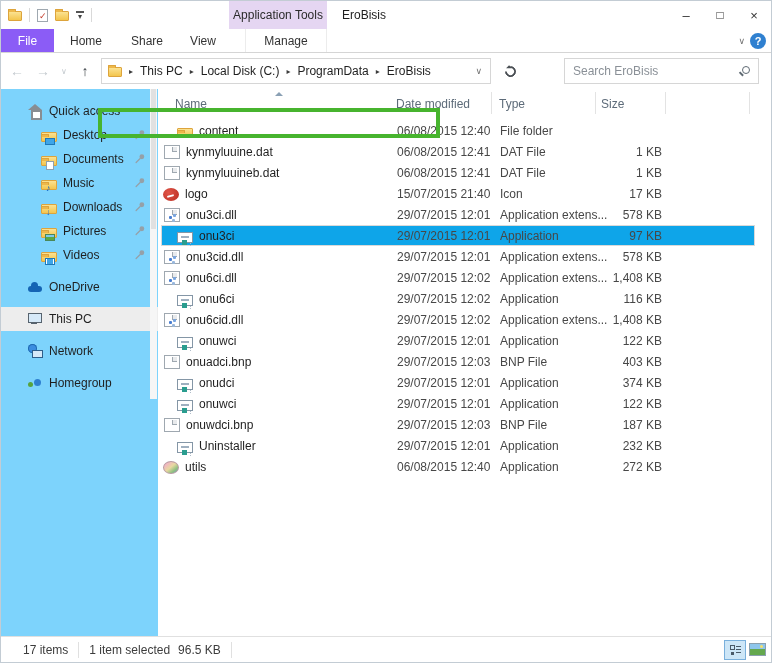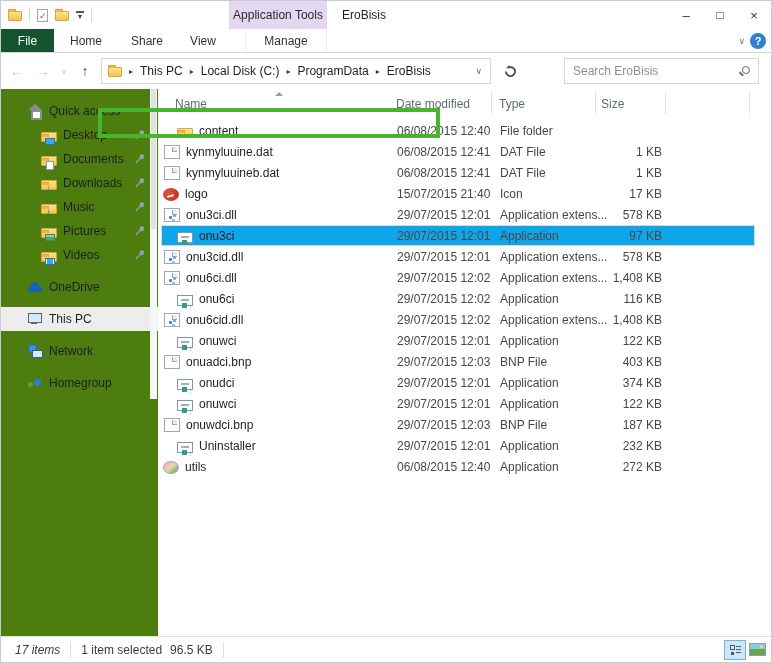--- a/index.html
+++ b/index.html
@@ -20,21 +20,21 @@
   .qat-chevron .gl { font-size:8px; }
   .contextual-tab { position:absolute; left:228px; top:0; width:98px; height:28px; background:#e5d6f2; display:flex; align-items:center; justify-content:center; color:#2b2b2b; }
   .window-title { position:absolute; left:341px; top:0; height:28px; display:flex; align-items:center; color:#1f1f1f; }
   .win-controls { position:absolute; right:0; top:0; height:28px; display:flex; }
   .win-btn { width:34px; height:28px; display:flex; align-items:center; justify-content:center; color:#333; font-size:13px; }
   .win-btn.max { font-size:12px; }
 
   
   .ribbon-tabs { position:absolute; top:28px; left:0; right:0; height:24px; background:#fff; border-bottom:1px solid #d5d5d5; display:flex; align-items:stretch; }
   .rtab { display:flex; align-items:center; justify-content:center; color:#333; }
-  .rtab.file { width:53px; background:#14532d; color:#fff; }
+  .rtab.file { width:53px; background:#8b5cf6; color:#fff; }
   .rtab.home { width:50px; margin-left:7px;text-align:right; }
   .rtab.share { width:48px; margin-left:12px; }
   .rtab.view { width:44px; margin-left:10px; }
   .rtab.manage { width:82px; margin-left:20px; border-left:1px solid #ececec; border-right:1px solid #ececec; }
   .ribbon-chevron { position:absolute; right:26px; top:0; height:24px; display:flex; align-items:center; color:#707070; font-size:9px; }
   .help-btn { position:absolute; right:5px; top:4px; width:16px; height:16px; border-radius:50%; background:#2f80d0; color:#fff; font-size:11px; font-weight:bold; display:flex; align-items:center; justify-content:center; }
 
   
   .navbar { position:absolute; top:52px; left:0; right:0; height:36px; background:#fff; }
   .nav-btn { position:absolute; top:0; height:36px; display:flex; align-items:center; justify-content:center; font-size:14px; }
@@ -52,21 +52,21 @@
   .refresh-btn { position:absolute; left:497px; top:5px; width:24px; height:26px; display:flex; align-items:center; justify-content:center; }
   .refresh-icon { width:11px; height:11px; border:2px solid #4a4f54; border-radius:50%; border-left-color:transparent; position:relative; transform:rotate(45deg); }
   .refresh-icon::after { content:""; position:absolute; left:-5px; top:-3px; border:3px solid transparent; border-bottom-color:#4a4f54; transform:rotate(-45deg); }
   .searchbox { position:absolute; left:563px; top:5px; width:195px; height:26px; border:1px solid #d6d6d6; background:#fff; display:flex; align-items:center; padding:0 8px; }
   .searchbox input { border:none; outline:none; flex:1; font-family:inherit; font-size:12px; color:#4d7c0f; background:transparent; }
   .searchbox input::placeholder { color:#8a9097; }
   .search-icon { width:8px; height:8px; border:1.5px solid #5f6a73; border-radius:50%; position:relative; margin-left:6px; margin-bottom:3px; }
   .search-icon::after { content:""; position:absolute; width:5px; height:1.5px; background:#5f6a73; left:-4px; bottom:-2px; transform:rotate(45deg); }
 
   
-  .sidebar { position:absolute; top:88px; left:0; width:157px; bottom:26px; background:#4d7c0f; padding-top:10px; overflow:hidden; }
+  .sidebar { position:absolute; top:88px; left:0; width:157px; bottom:26px; background:#7dd3fc; padding-top:10px; overflow:hidden; }
   .sb-item { height:24px; display:flex; align-items:center; padding-left:26px; }
   .sb-item.child { padding-left:40px; }
   .sb-item.sel { background:#ededed; }
   .sb-item.gap { margin-top:8px; }
   .sb-ic { width:16px; height:16px; position:relative; flex:0 0 16px; margin-right:6px; }
   .sb-label { white-space:nowrap; }
   .pin { margin-left:auto; margin-right:12px; width:12px; height:12px; flex:0 0 12px; }
   .pin circle { fill:#95a0a8; }
   .pin path { stroke:#95a0a8; stroke-width:1.6; fill:none; stroke-linecap:round; }
   .sb-scrollbar { position:absolute; top:88px; left:149px; width:7px; height:310px; background:#f6f6f6; }
@@ -117,21 +117,21 @@
   .fi-dll::after { content:""; position:absolute; left:4px; top:7px; width:3px; height:3px; background:#4a7ed0; border-radius:1px; box-shadow:4px -2px 0 #7aa6e0, 3px 3px 0 #9ab8dc; }
   .fi-app { width:14px; height:11px; margin-top:3px; border:1px solid #8496a6; background:#fff; }
   .fi-app::before { content:""; position:absolute; left:3px; top:3px; right:3px; height:2px; background:#9fb0c0; }
   .fi-app::after { content:""; position:absolute; left:4px; top:7px; width:5px; height:5px; background:#2a9d8f; box-shadow:6px 1px 0 -2px #b0bcc8, 6px 3px 0 -2px #b0bcc8; }
   .fi-logo { width:13px; height:13px; margin:1px 0 0 1px; border-radius:50%; background:radial-gradient(circle at 35% 35%, #e05548, #b92b20); }
   .fi-logo::after { content:""; position:absolute; left:4px; top:7px; width:7px; height:2px; background:#fff; border-radius:1px; transform:rotate(-15deg); }
   .fi-utils { width:13px; height:13px; margin:1px 0 0 1px; border-radius:50%; border:1px solid #b89aa0; background:linear-gradient(140deg,#f0b8c0 20%,#e8d8a0 48%,#90c080 75%,#6aa0c8 100%); }
 
   
   .statusbar { position:absolute; left:0; right:0; bottom:0; height:26px; background:#fff; border-top:1px solid #e0e0e0; display:flex; align-items:center; color:#3c3c3c; }
-  .sb-count { margin-left:14px;font-style:italic; }
+  .sb-count { margin-left:22px; }
   .status-sep { width:1px; height:16px; background:#e0e0e0; margin:0 10px; }
   .sb-selsize { margin-left:8px; }
   .view-btns { margin-left:auto; margin-right:5px; display:flex; align-items:center; gap:3px; }
   .view-details { width:22px; height:20px; border:1px solid #7ab0dc; background:#cde6f7; display:flex; align-items:center; justify-content:center; }
   .vd-inner { width:11px; height:11px; position:relative; }
   .vd-inner::before { content:""; position:absolute; left:0; top:1px; width:3px; height:3px; border:1px solid #4a5a68; box-shadow:0 6px 0 -1px #4a5a68; }
   .vd-inner::after { content:""; position:absolute; left:6px; top:2px; width:5px; height:1px; background:#4a5a68; box-shadow:0 3px 0 #4a5a68, 0 6px 0 #4a5a68; }
   .view-thumbs { width:17px; height:13px; border:1px solid #8aa0ae; background:linear-gradient(#8ec6ec 0 45%, #64a84e 45% 100%); position:relative; }
   .view-thumbs::after { content:""; position:absolute; right:2px; top:1px; width:3px; height:3px; border-radius:50%; background:#f5e06a; }
 </style>
@@ -238,31 +238,31 @@
   <div class="sb-item child">
     <span class="sb-ic ic-documents-folder"></span>
     <span class="sb-label">Documents</span>
     <svg class="pin" viewBox="0 0 16 16">
       <circle cx="10.5" cy="5" r="3.2"></circle>
       <path d="M8.2 7.3 L2.8 12.7"></path>
     </svg>
   </div>
 
   <div class="sb-item child">
+    <span class="sb-ic ic-music-folder"></span>
+    <span class="sb-label">Music</span>
+    <svg class="pin" viewBox="0 0 16 16">
+      <circle cx="10.5" cy="5" r="3.2"></circle>
+      <path d="M8.2 7.3 L2.8 12.7"></path>
+    </svg>
+  </div>
+
+  <div class="sb-item child">
     <span class="sb-ic ic-downloads-folder"></span>
     <span class="sb-label">Downloads</span>
-    <svg class="pin" viewBox="0 0 16 16">
-      <circle cx="10.5" cy="5" r="3.2"></circle>
-      <path d="M8.2 7.3 L2.8 12.7"></path>
-    </svg>
-  </div>
-
-  <div class="sb-item child">
-    <span class="sb-ic ic-music-folder"></span>
-    <span class="sb-label">Music</span>
     <svg class="pin" viewBox="0 0 16 16">
       <circle cx="10.5" cy="5" r="3.2"></circle>
       <path d="M8.2 7.3 L2.8 12.7"></path>
     </svg>
   </div>
 
   <div class="sb-item child">
     <span class="sb-ic ic-pictures-folder"></span>
     <span class="sb-label">Pictures</span>
     <svg class="pin" viewBox="0 0 16 16">

